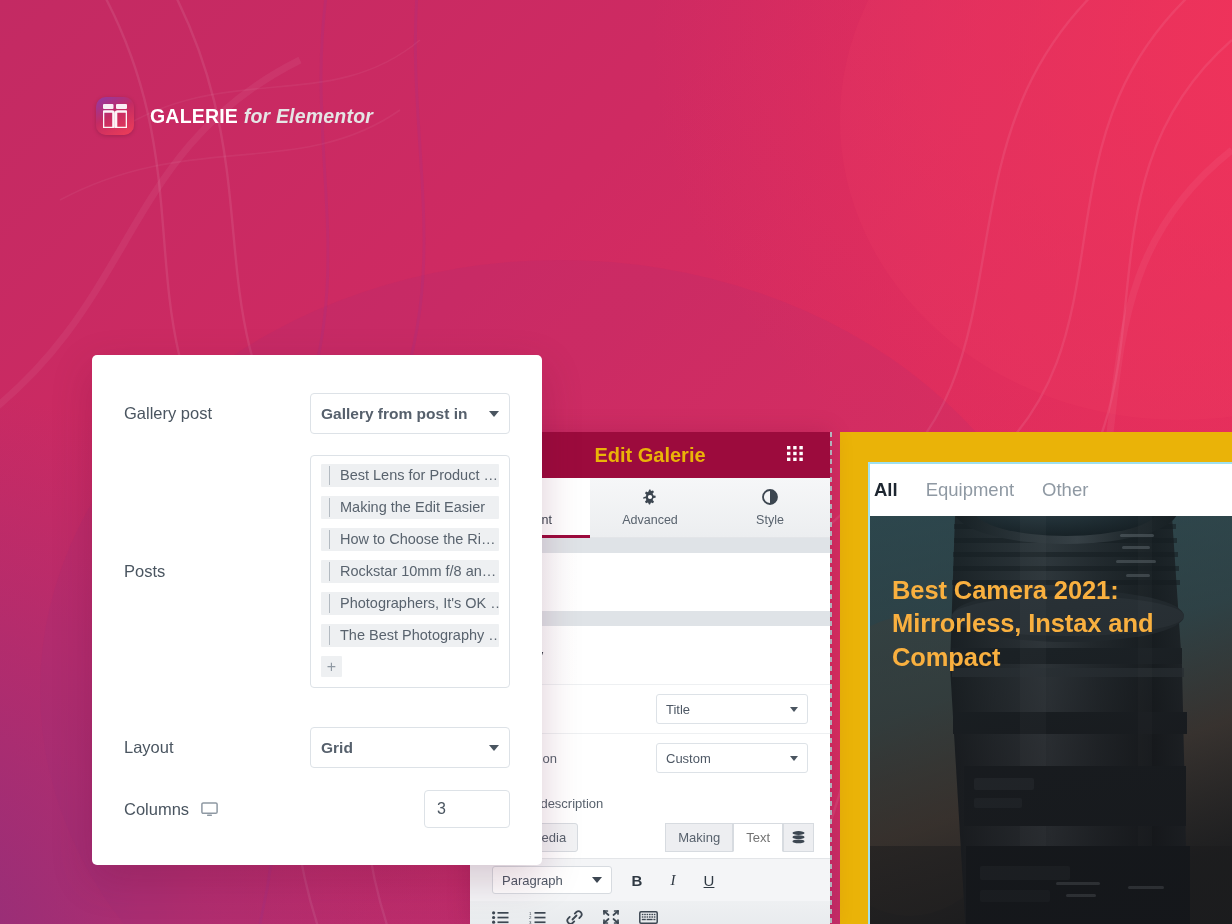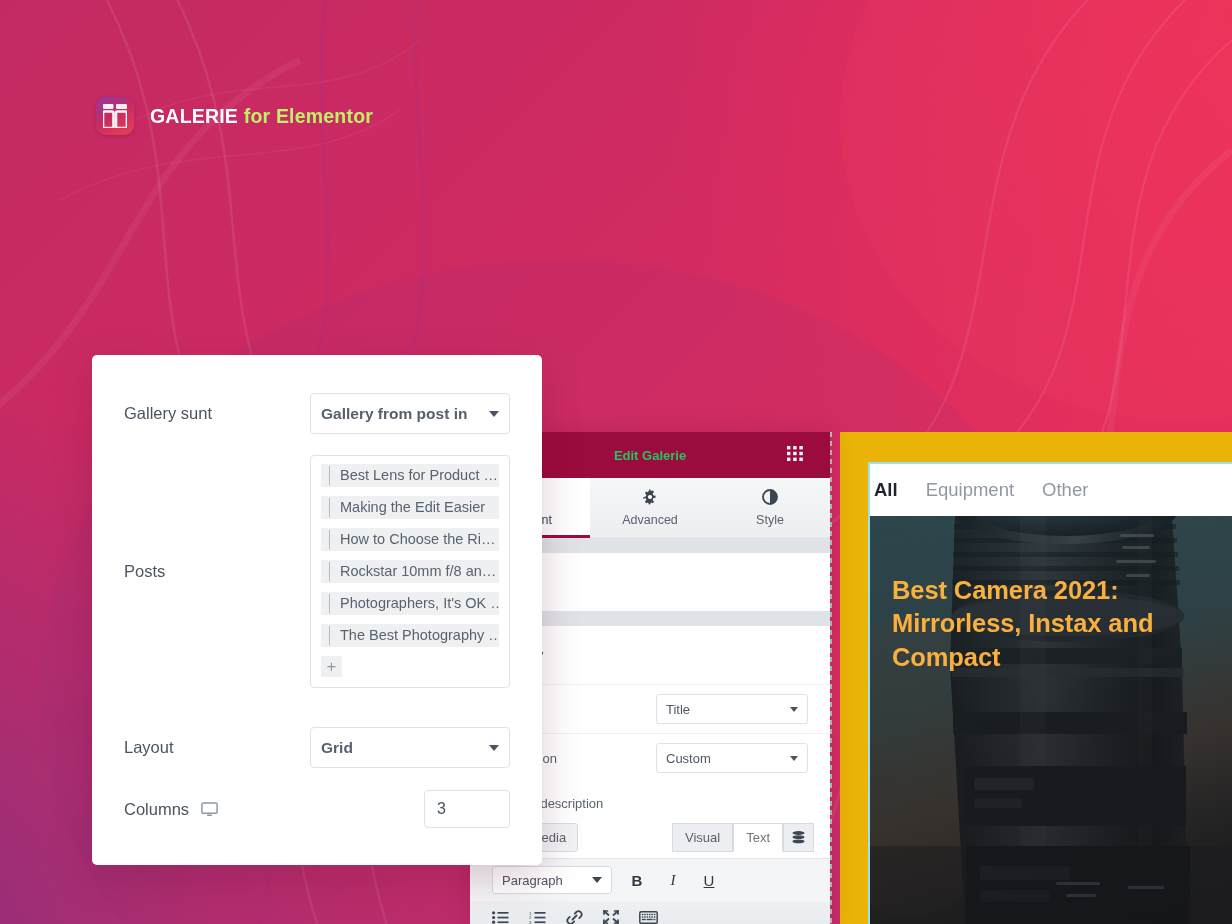--- a/index.html
+++ b/index.html
@@ -37,21 +37,21 @@
     background: linear-gradient(150deg,#8e3aa8 0%,#c42b63 45%,#ef3e57 100%);
     position: relative; flex: none;
     box-shadow: 0 1px 4px rgba(0,0,0,.18);
   }
   .brand-logo svg { position:absolute; left:7px; top:7px; }
   .brand-text {
     font-size: 19.5px; color: #ffffff; letter-spacing: .2px;
     white-space: nowrap;
   }
   .brand-text b { font-weight: 700; }
-  .brand-text span { font-weight: 700; color: #bef264; }
+  .brand-text span { font-weight: 700; color: #e5e5e5; font-style: italic; }
 
   
   #headline {
     position: absolute; left: 94px; top: 160px;
     font-size: 57px; font-weight: 700; line-height: 1.24;
     color: #ffffff; letter-spacing: -.6px;
     text-shadow: 0 1px 2px rgba(120,10,55,.13);
   }
 
   
@@ -137,21 +137,21 @@
     box-shadow: 0 0 22px rgba(90,10,50,.18);
     z-index: 20;
     overflow: hidden;
     font-size: 13px;
   }
   .ep-header {
     height: 46px; background: #9c0b3d;
     display: flex; align-items: center; justify-content: center;
     position: relative;
   }
-  .ep-title { color: #22c55e; font-size: 13px; font-weight: 700; }
+  .ep-title { color: #eab308; font-size: 20px; font-weight: 700; }
   .ep-grid-ico { position: absolute; right: 26px; top: 14px; }
   .ep-tabs {
     display: flex; height: 60px;
     background: linear-gradient(#fcfcfd,#f4f5f7);
     border-bottom: 1px solid #e3e5e8;
   }
   .ep-tab {
     flex: 1; display: flex; flex-direction: column;
     align-items: center; justify-content: center; gap: 5px;
     color: #59636e; font-size: 12.5px;
@@ -427,21 +427,21 @@
 
     <div class="ep-desc-label">Custom description</div>
 
     <div class="wp-editor">
       <div class="wp-bar1">
         <div class="btn-addmedia">
           <span>Add Media</span>
         </div>
         <div class="vt-group">
           <div class="vt-tab">
-            <span>Visual</span>
+            <span>Making</span>
           </div>
           <div class="vt-tab active">
             <span>Text</span>
           </div>
           <div class="vt-tab ico">
             <svg width="13" height="14" viewBox="0 0 13 14">
               <ellipse cx="6.5" cy="2" rx="6" ry="1.9" fill="#3d4752"></ellipse>
               <ellipse cx="6.5" cy="6.2" rx="6" ry="1.9" fill="#3d4752"></ellipse>
               <ellipse cx="6.5" cy="10.4" rx="6" ry="1.9" fill="#3d4752"></ellipse>
             </svg>
@@ -637,21 +637,21 @@
         <div class="ov">
           <h3>Best Camera 2021: Mirrorless, Instax and Compact</h3>
         </div>
       </div>
     </div>
   </div>
 
   <div id="settings-card">
 
     <div class="srow" id="row-gallerytype">
-      <span class="slabel">Gallery sunt</span>
+      <span class="slabel">Gallery post</span>
       <div class="sel sctl">
         <span class="sel-text">Gallery from post in</span>
         <span class="caret"></span>
       </div>
     </div>
 
     <div class="srow" id="row-posts">
       <span class="slabel">Posts</span>
       <div id="posts-box" class="sctl">
         <div class="post-item">Best Lens for Product …</div>

